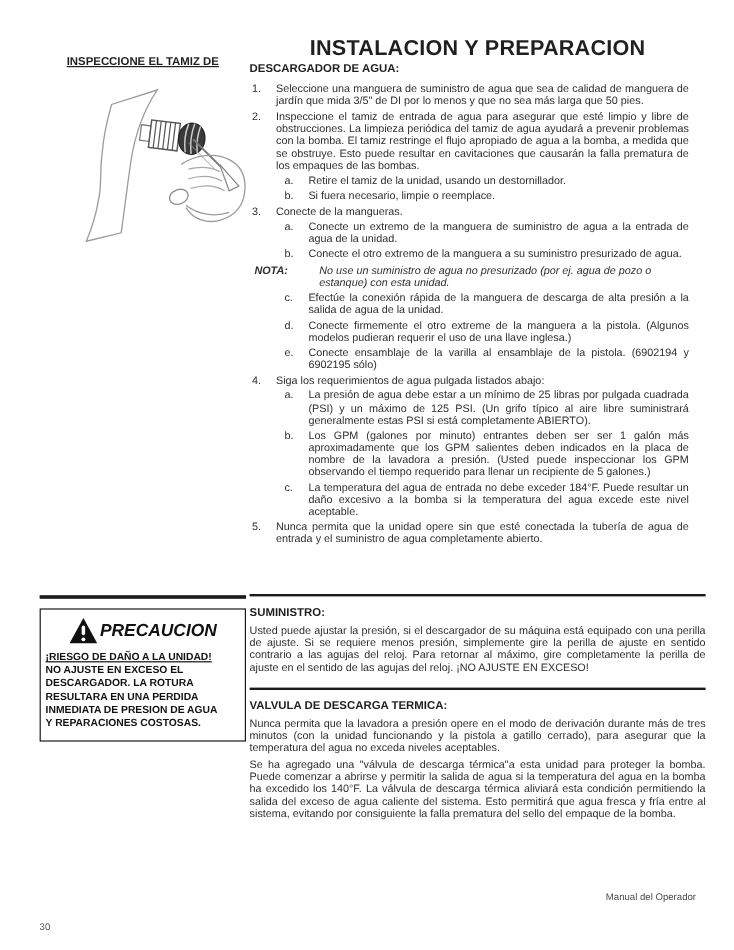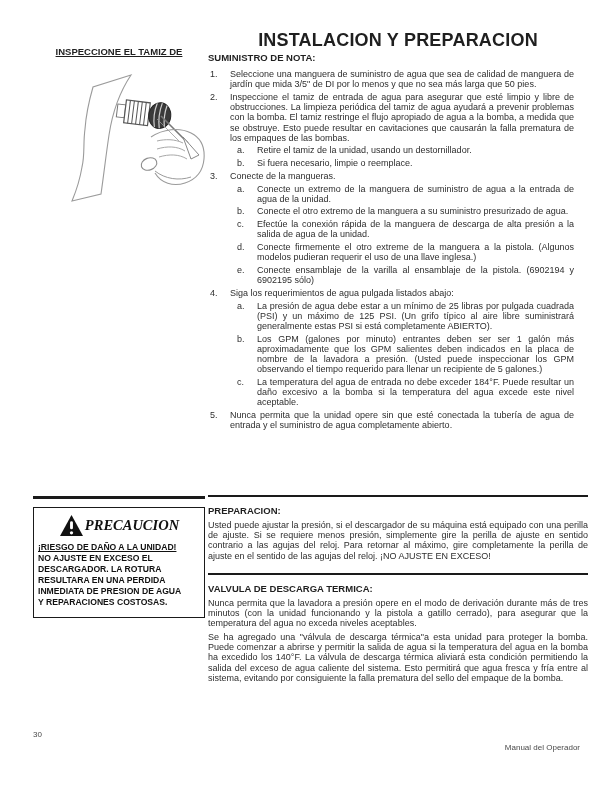--- a/index.html
+++ b/index.html
@@ -8,21 +8,21 @@
   .page-title{position:absolute;left:208px;top:30px;width:380px;text-align:center;
         font-size:18px;font-weight:bold;letter-spacing:.2px;color:#1f1f1f;}
   
   .sidebar{position:absolute;left:33px;top:46px;width:172px;}
   .side-heading{font-weight:bold;font-size:9.5px;line-height:12.5px;text-align:center;
         text-decoration:underline;color:#1f1f1f;}
   .illus{margin-top:8px;}
   .caution-wrap{position:absolute;left:33px;top:496px;width:172px;}
   .caution-rule{height:3px;background:#1a1a1a;margin-bottom:8px;}
   .caution-box{border:1.5px solid #1a1a1a;padding:6px 4px 9px 4px;}
-  .caution-head{display:flex;align-items:center;justify-content:center;gap:1px;font-family:Liberation Serif, serif;}
+  .caution-head{display:flex;align-items:center;justify-content:center;gap:1px;}
   .caution-title{font-style:italic;font-weight:bold;font-size:14.5px;color:#111;}
   .risk-line{font-weight:bold;font-size:8.6px;line-height:11px;text-decoration:underline;
         margin-top:5px;color:#111;}
   .c-line{font-weight:bold;font-size:8.6px;line-height:11px;color:#111;}
   
   .main{position:absolute;left:208px;top:52px;width:380px;font-size:9px;line-height:10.2px;}
   .sec-head{font-weight:bold;font-size:9.5px;line-height:11px;margin:0 0 6px 0;color:#1f1f1f;}
   .jt{text-align:justify;}
   .n-item{display:flex;margin-bottom:2.5px;padding:0 14px 0 2px;}
   .n-num{flex:0 0 20px;}
@@ -32,21 +32,21 @@
   .s-body{flex:1;}
   .nota{display:flex;font-style:italic;margin:3px 0 3px 4px;padding-right:14px;}
   .nota-label{flex:0 0 54px;font-weight:bold;}
   .nota-body{flex:1;}
   .lower{position:absolute;left:208px;top:495px;width:380px;font-size:9px;line-height:10.2px;}
   .rule{height:2px;background:#1a1a1a;}
   .rule-2{margin-top:12px;}
   .lower .sec-head{margin:8px 0 4px 0;}
   .para{margin:0 0 3.5px 0;}
   
-  .footer-left{position:absolute;left:33px;top:730px;font-size:8px;color:#4a4a4a;}
+  .footer-left{position:absolute;left:33px;top:768px;font-size:8px;color:#4a4a4a;}
   .footer-right{position:absolute;right:32px;top:743px;font-size:8px;color:#4a4a4a;padding-left:12px;}
   svg{display:block;}
 </style>
 </head>
 <body>
 
 <div class="page">
 
   <div class="page-title">INSTALACION Y PREPARACION</div>
 
@@ -102,21 +102,21 @@
       <div class="risk-line">¡RIESGO DE DAÑO A LA UNIDAD!</div>
       <div class="c-line">NO AJUSTE EN EXCESO EL</div>
       <div class="c-line">DESCARGADOR. LA ROTURA</div>
       <div class="c-line">RESULTARA EN UNA PERDIDA</div>
       <div class="c-line">INMEDIATA DE PRESION DE AGUA</div>
       <div class="c-line">Y REPARACIONES COSTOSAS.</div>
     </div>
   </div>
 
   <div class="main">
-    <div class="sec-head">SUMINISTRO DE NOTA:</div>
+    <div class="sec-head">DESCARGADOR DE AGUA:</div>
 
     <div class="n-item">
       <span class="n-num">1.</span>
       <span class="n-body jt">Seleccione una manguera de suministro de agua que sea de calidad de manguera de jardín que mida 3/5" de DI por lo menos y que no sea más larga que 50 pies.</span>
     </div>
 
     <div class="n-item">
       <span class="n-num">2.</span>
       <span class="n-body jt">Inspeccione el tamiz de entrada de agua para asegurar que esté limpio y libre de obstrucciones. La limpieza periódica del tamiz de agua ayudará a prevenir problemas con la bomba. El tamiz restringe el flujo apropiado de agua a la bomba, a medida que se obstruye. Esto puede resultar en cavitaciones que causarán la falla prematura de los empaques de las bombas.</span>
     </div>
@@ -135,20 +135,24 @@
     </div>
     <div class="s-item">
       <span class="s-letter">a.</span>
       <span class="s-body jt">Conecte un extremo de la manguera de suministro de agua a la entrada de agua de la unidad.</span>
     </div>
     <div class="s-item">
       <span class="s-letter">b.</span>
       <span class="s-body jt">Conecte el otro extremo de la manguera a su suministro presurizado de agua.</span>
     </div>
 
+    <div class="nota">
+      <span class="nota-label">NOTA:</span>
+      <span class="nota-body">No use un suministro de agua no presurizado (por ej. agua de pozo o estanque) con esta unidad.</span>
+    </div>
 
     <div class="s-item">
       <span class="s-letter">c.</span>
       <span class="s-body jt">Efectúe la conexión rápida de la manguera de descarga de alta presión a la salida de agua de la unidad.</span>
     </div>
     <div class="s-item">
       <span class="s-letter">d.</span>
       <span class="s-body jt">Conecte firmemente el otro extreme de la manguera a la pistola. (Algunos modelos pudieran requerir el uso de una llave inglesa.)</span>
     </div>
     <div class="s-item">
@@ -174,21 +178,21 @@
     </div>
 
     <div class="n-item">
       <span class="n-num">5.</span>
       <span class="n-body jt">Nunca permita que la unidad opere sin que esté conectada la tubería de agua de entrada y el suministro de agua completamente abierto.</span>
     </div>
   </div>
 
   <div class="lower">
     <div class="rule"></div>
-    <div class="sec-head">PREPARACION:</div>
+    <div class="sec-head">SUMINISTRO:</div>
     <div class="para jt">Usted puede ajustar la presión, si el descargador de su máquina está equipado con una perilla de ajuste. Si se requiere menos presión, simplemente gire la perilla de ajuste en sentido contrario a las agujas del reloj. Para retornar al máximo, gire completamente la perilla de ajuste en el sentido de las agujas del reloj. ¡NO AJUSTE EN EXCESO!</div>
 
     <div class="rule rule-2"></div>
     <div class="sec-head">VALVULA DE DESCARGA TERMICA:</div>
     <div class="para jt">Nunca permita que la lavadora a presión opere en el modo de derivación durante más de tres minutos (con la unidad funcionando y la pistola a gatillo cerrado), para asegurar que la temperatura del agua no exceda niveles aceptables.</div>
     <div class="para jt">Se ha agregado una "válvula de descarga térmica"a esta unidad para proteger la bomba. Puede comenzar a abrirse y permitir la salida de agua si la temperatura del agua en la bomba ha excedido los 140°F. La válvula de descarga térmica aliviará esta condición permitiendo la salida del exceso de agua caliente del sistema. Esto permitirá que agua fresca y fría entre al sistema, evitando por consiguiente la falla prematura del sello del empaque de la bomba.</div>
   </div>
 
   <div class="footer-left">30</div>
   <div class="footer-right">Manual del Operador</div>

